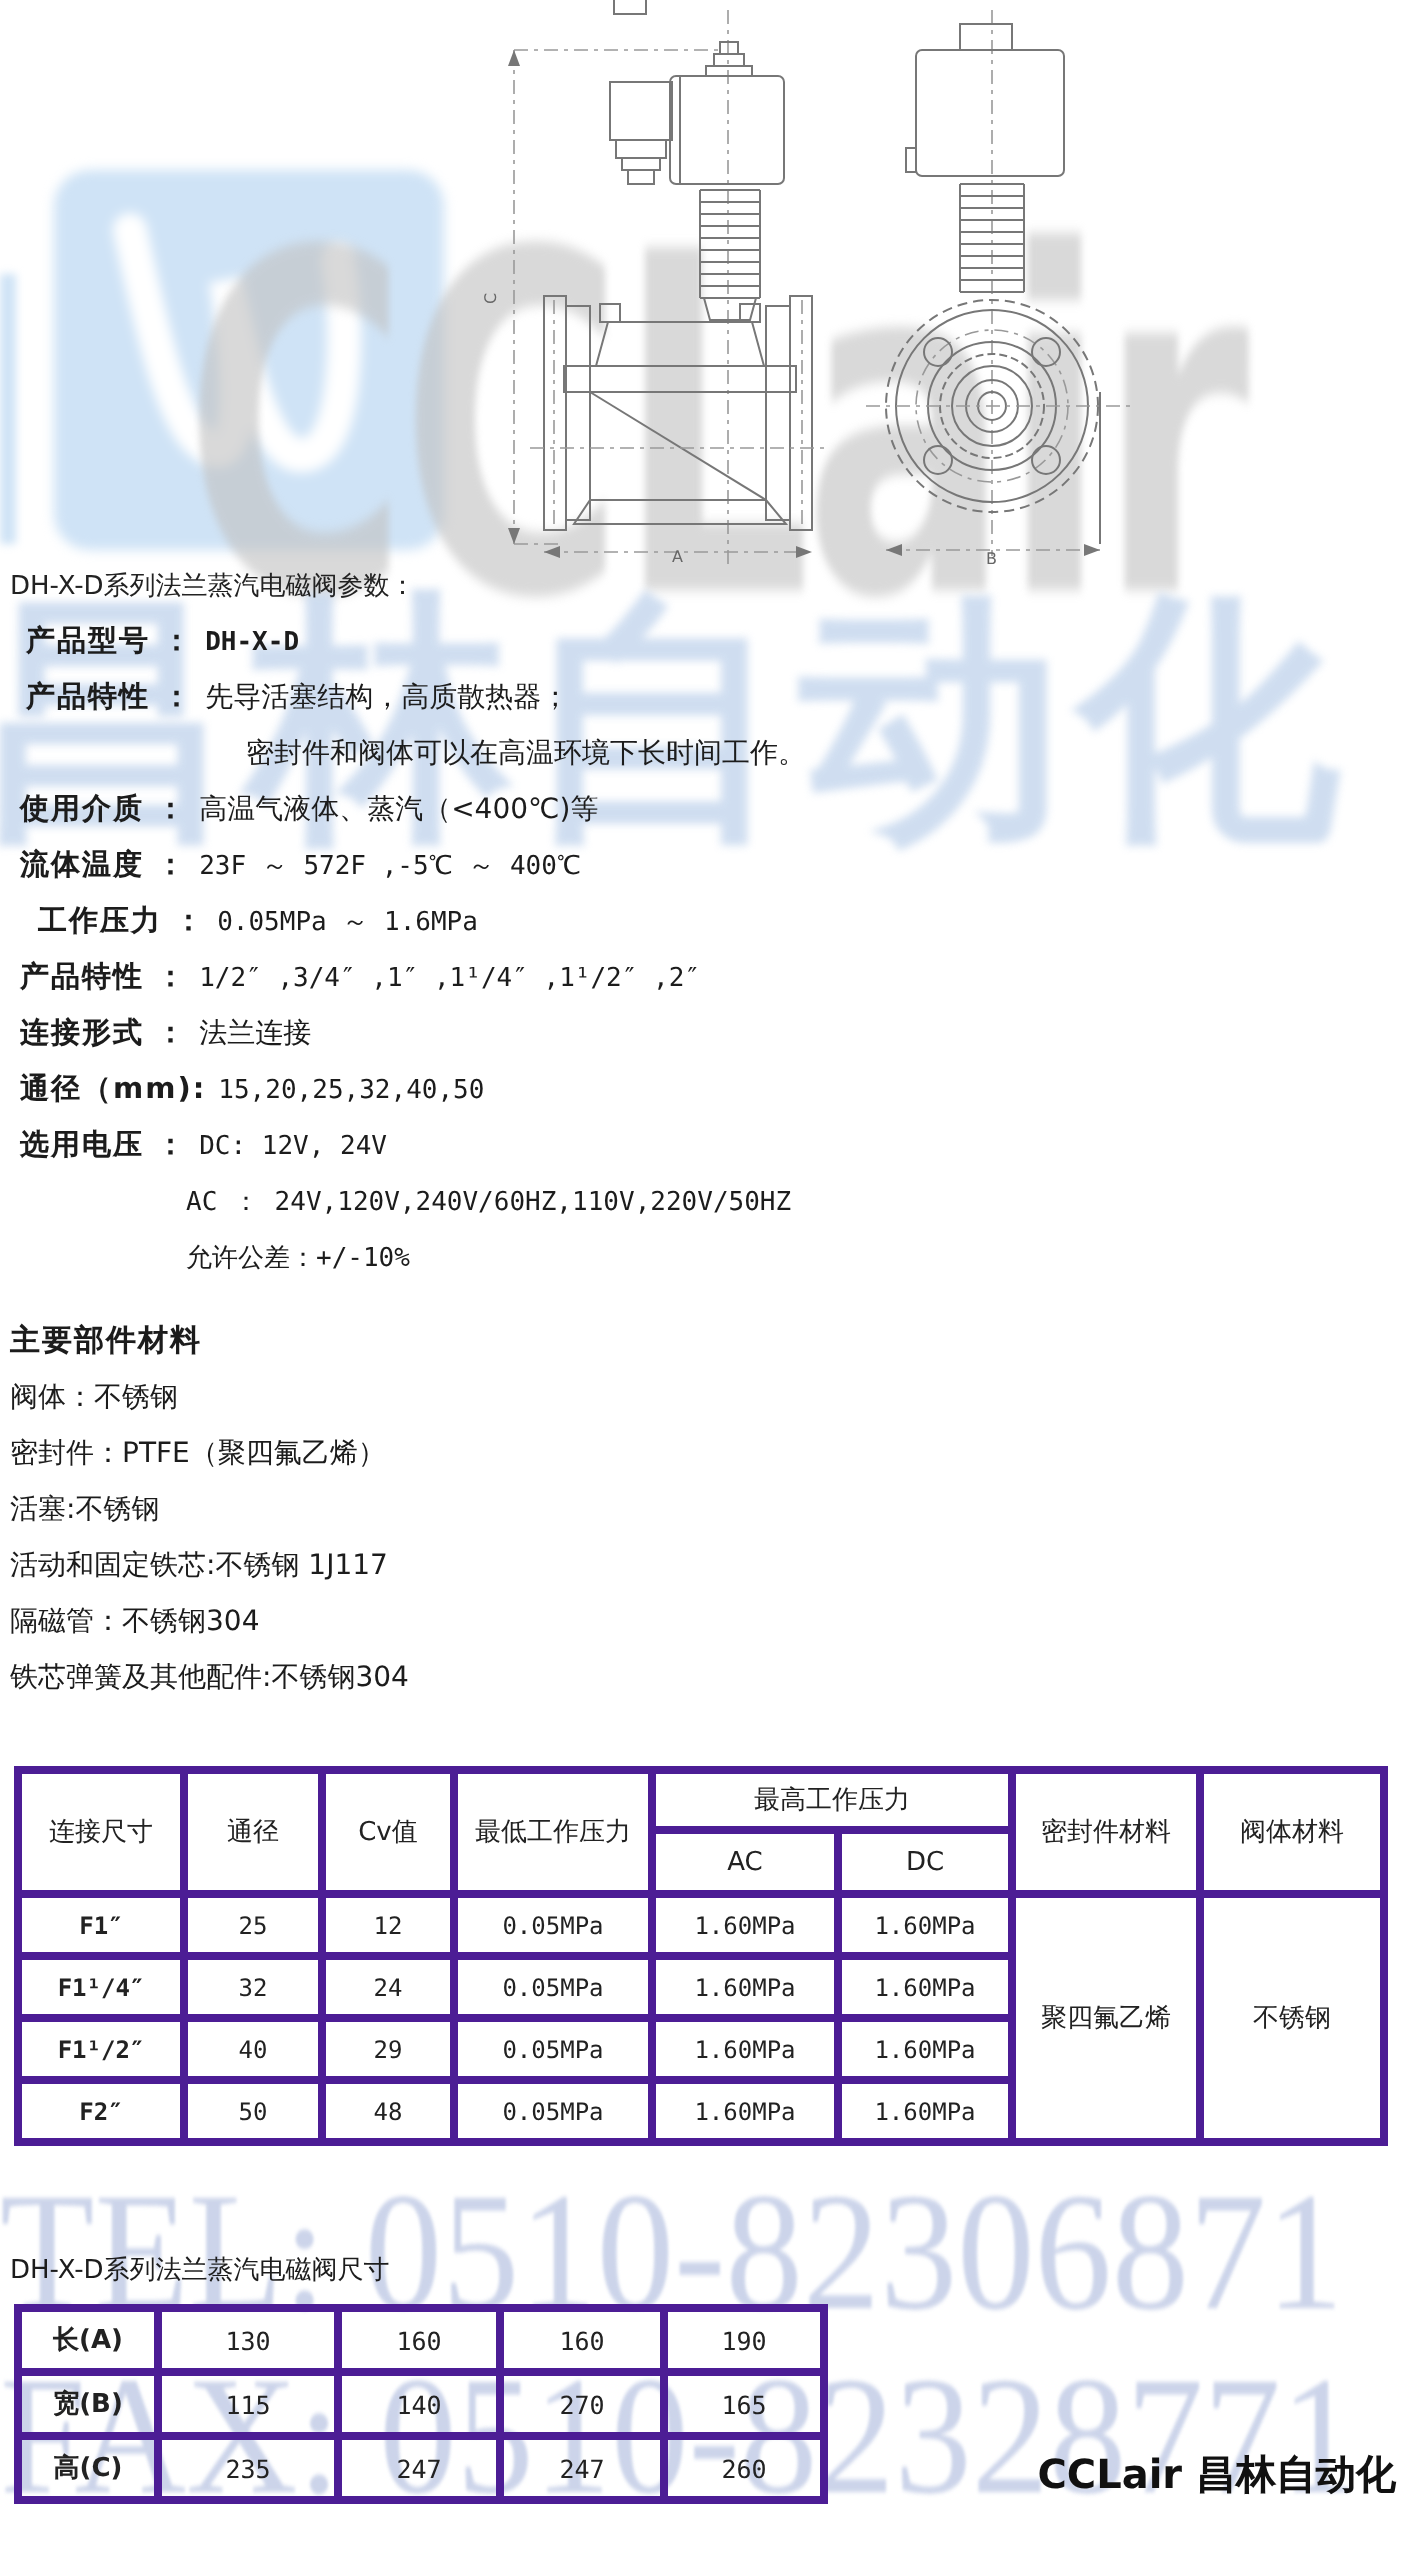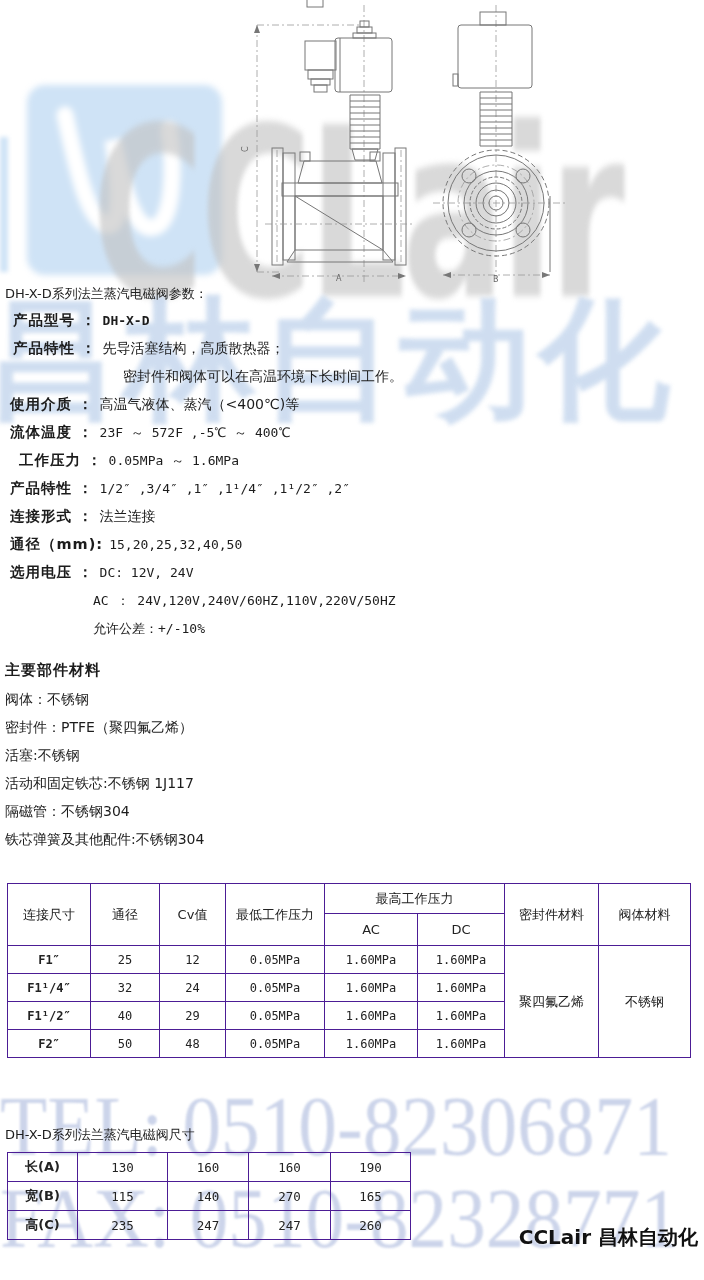--- a/index.html
+++ b/index.html
@@ -30,21 +30,21 @@
   .lab{font-weight:bold;font-size:14.5px;letter-spacing:1px;margin-right:6px;}
   .val{font-family:"DejaVu Sans Mono","Liberation Mono",monospace;font-size:13px;}
   .vbold{font-weight:bold;}
   .ind1{padding-left:118px;}
   .ind2{padding-left:88px;}
   .mat-block{position:absolute;left:5px;top:655px;z-index:1;}
   .mat-title{font-weight:bold;font-size:15px;height:30px;line-height:30px;letter-spacing:1px;}
   .mat-line{font-size:14px;height:28px;line-height:28px;}
   
   table{border-collapse:collapse;table-layout:fixed;background:transparent;}
-  td,th{border:1px solid #4c1d95;text-align:center;vertical-align:middle;padding:0;
+  td,th{border:4px solid #4c1d95;text-align:center;vertical-align:middle;padding:0;
         font-weight:normal;color:#222;overflow:hidden;}
   .t1{position:absolute;left:7px;top:883px;width:683px;z-index:1;}
   .t1 th{font-size:13px;}
   .t1 td{font-family:"DejaVu Sans Mono","Liberation Mono",monospace;font-size:12px;height:27px;}
   .t1 .hr1{height:30px;}
   .t1 .hr2{height:32px;}
   .t1 .rowlab{font-weight:bold;}
   .t1 .cnval{font-family:Liberation Sans, sans-serif;font-size:13px;}
   .t2-title{position:absolute;left:5px;top:1126px;z-index:1;font-size:13px;}
   .t2{position:absolute;left:7px;top:1152px;width:403px;z-index:1;}

